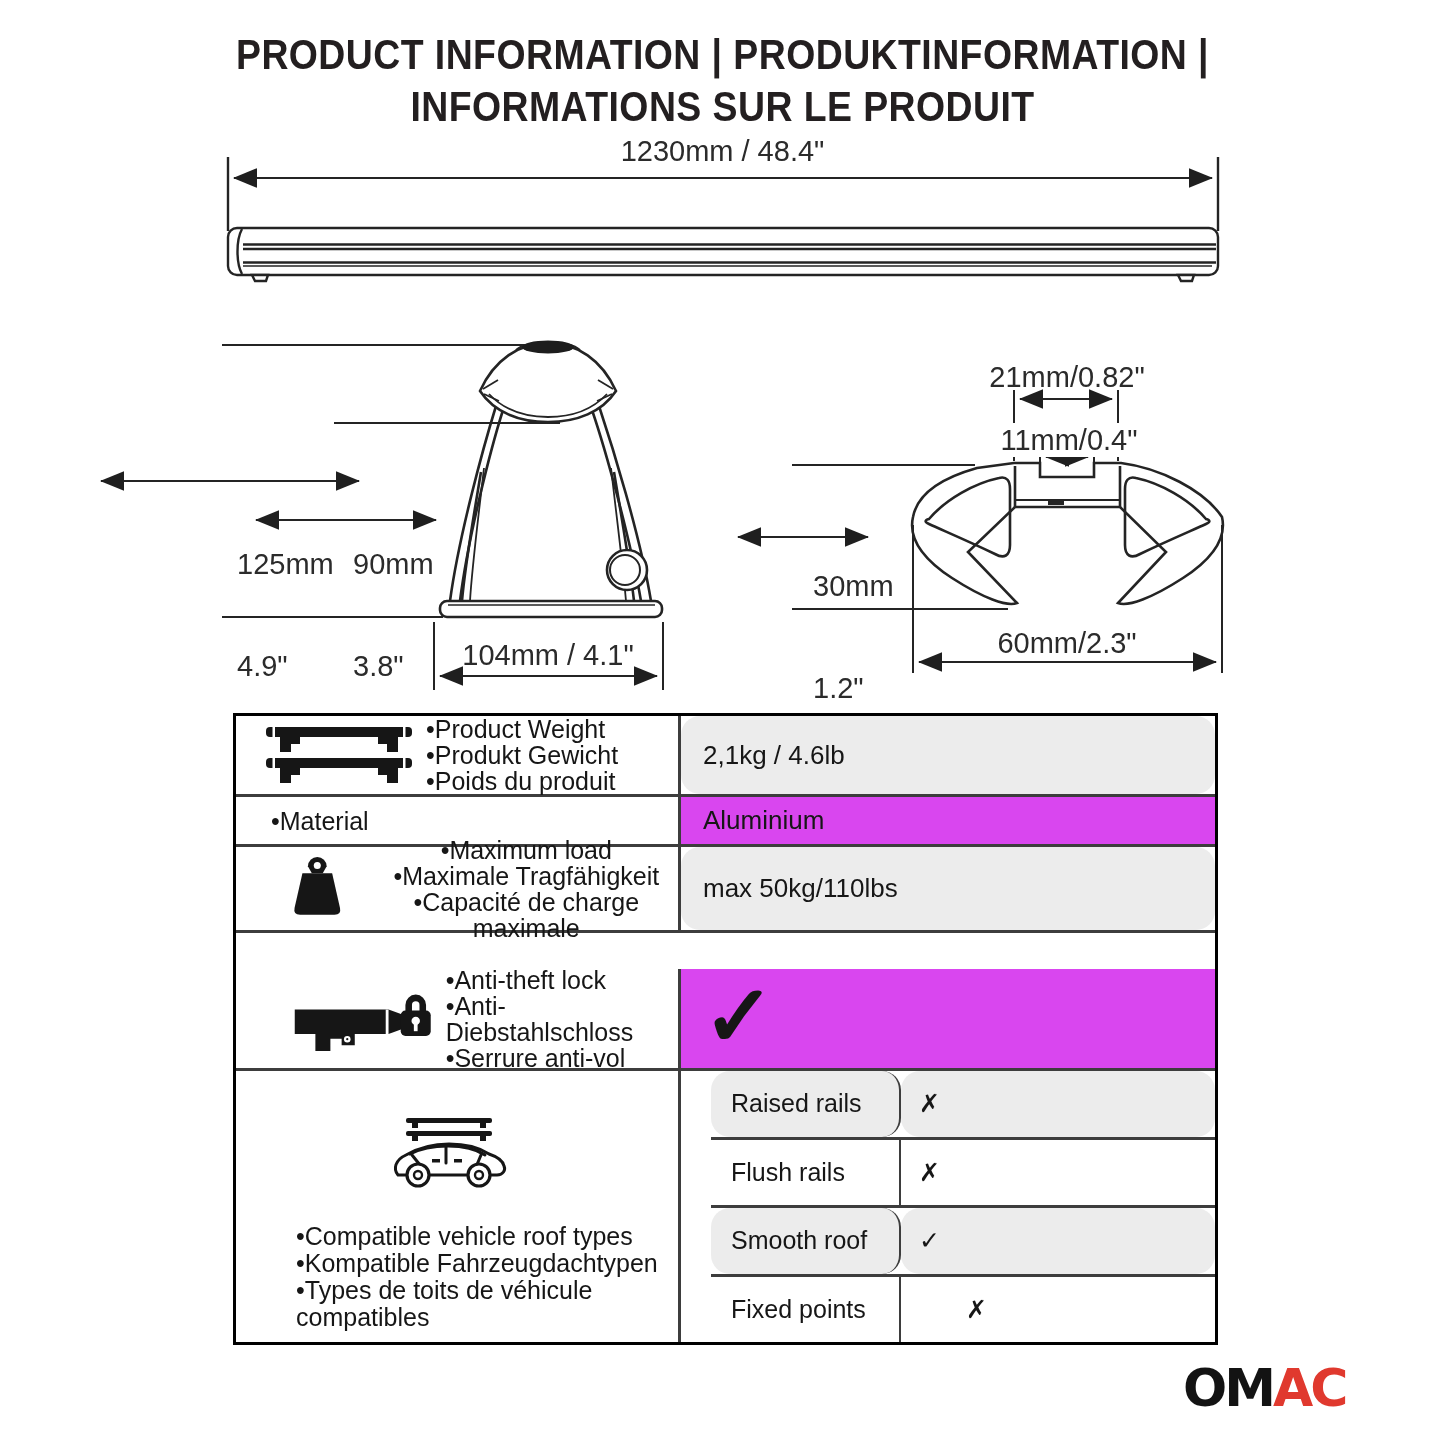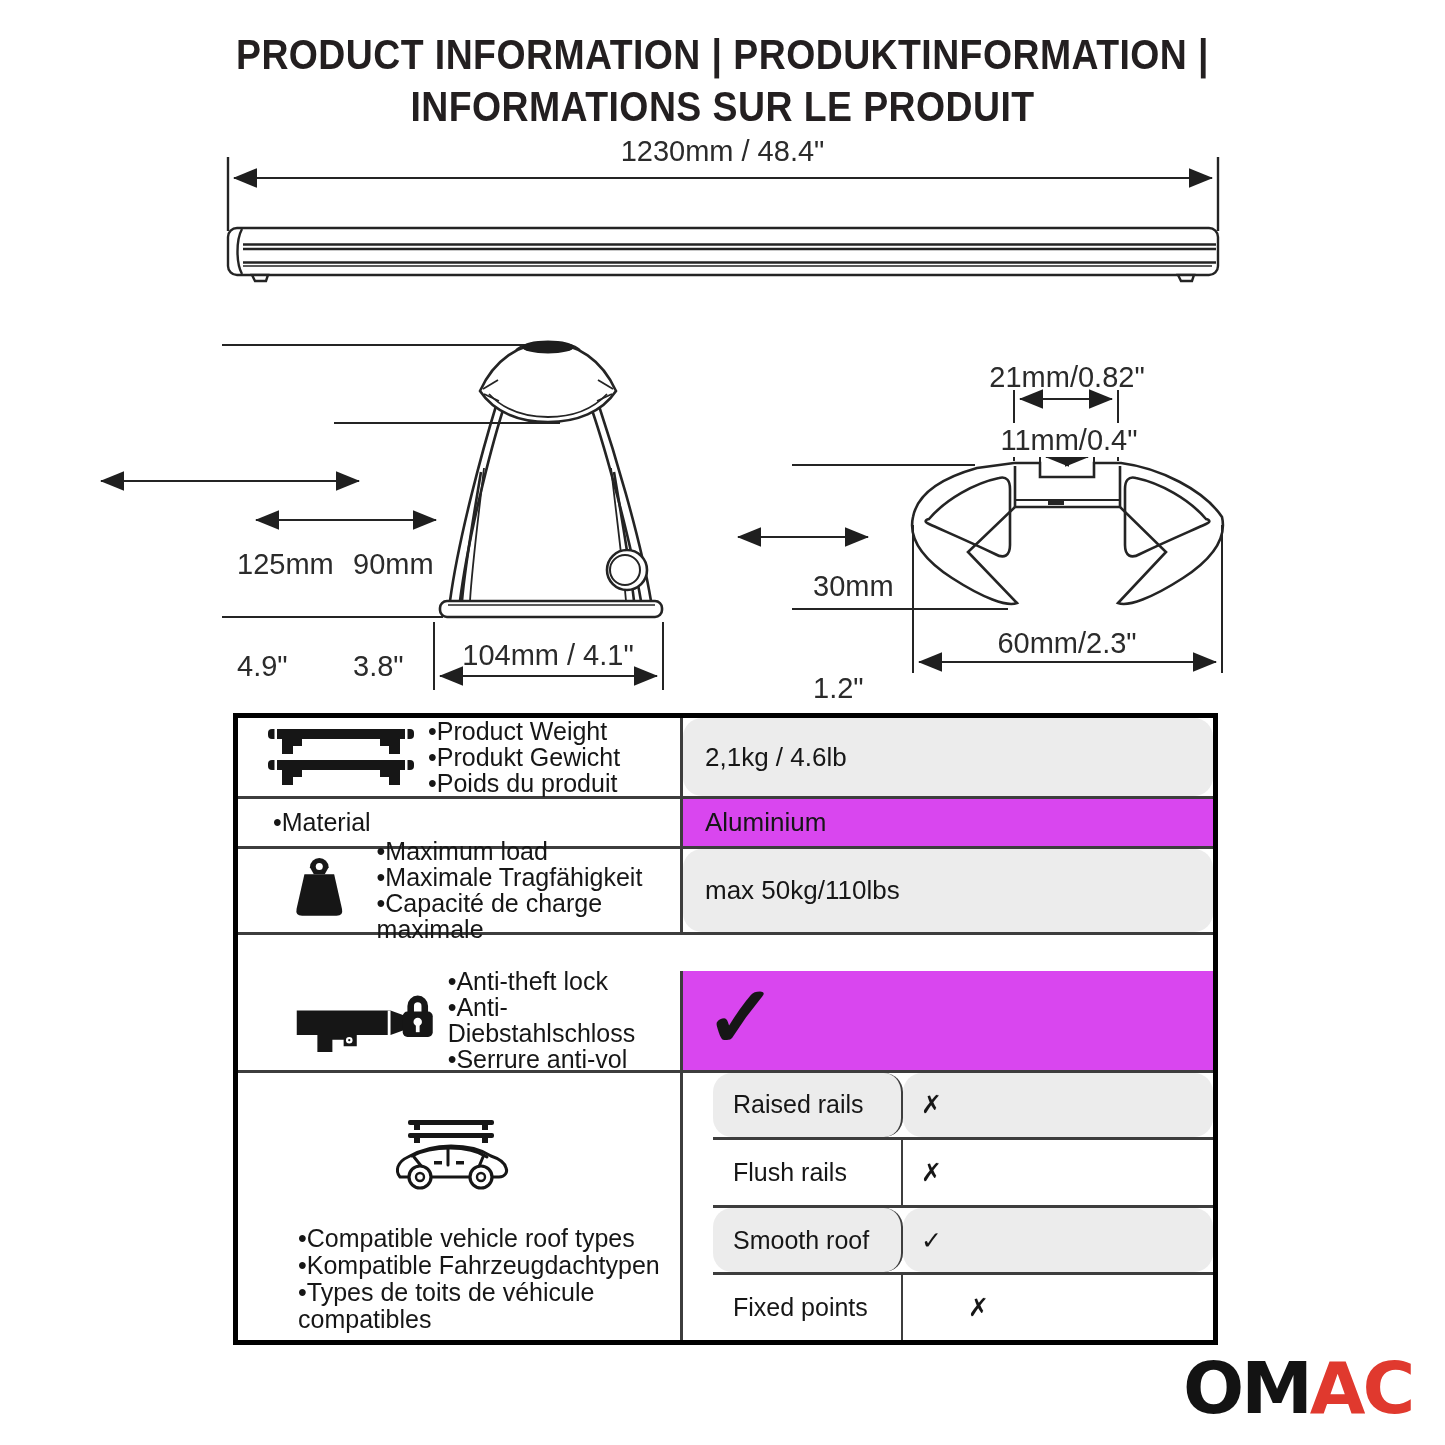--- a/index.html
+++ b/index.html
@@ -10,21 +10,21 @@
          font-weight:800;font-size:43px;line-height:52px;letter-spacing:.5px;
          color:#231f20;transform:scaleX(.87);}
   
   .dim{position:absolute;font-size:29px;line-height:34px;color:#2b2b2b;white-space:pre;}
   .dim.center{text-align:center;}
   .whitebg{background:#fff;padding:0 4px;}
   
   svg.layer{position:absolute;left:0;top:0;}
   
   .spec{position:absolute;left:233px;top:713px;width:985px;height:632px;
-        border:5px solid #000000;box-sizing:border-box;display:flex;flex-direction:column;
+        border:3px solid #000000;box-sizing:border-box;display:flex;flex-direction:column;
         font-size:25px;color:#161616;}
   .row{display:flex;border-bottom:3px solid #3d3d3d;box-sizing:border-box;}
   .row:last-child{border-bottom:none;}
   .lcell{width:445px;min-width:445px;border-right:3px solid #3d3d3d;box-sizing:border-box;
          display:flex;align-items:center;background:#fff;}
   .vcell{flex:1;display:flex;align-items:center;padding-left:22px;font-size:26px;background:#d946ef;}
   .shaded{background:#ececec !important;border-radius:19px;}
   .labels{display:flex;flex-direction:column;line-height:26px;}
   .r1{height:84px;}
   .r2{height:55px;}
@@ -36,21 +36,21 @@
   .subrow{flex:1;display:flex;border-bottom:3px solid #3d3d3d;box-sizing:border-box;}
   .subrow:last-child{border-bottom:none;gap:47px;}
   .slabel{width:190px;min-width:190px;border-right:2px solid #3d3d3d;box-sizing:border-box;
           display:flex;align-items:center;padding-left:20px;}
   .sval{flex:1;display:flex;align-items:center;padding-left:18px;font-size:25px;}
   .r5left{flex-direction:column;justify-content:flex-start;align-items:flex-start;}
   .caricon{margin:46px 0 0 150px;}
   .r5labels{margin:26px 0 0 60px;width:372px;line-height:27px;}
   
   .logo{position:absolute;left:1183px;top:1356px;font-family:"DejaVu Sans", sans-serif;
-        font-weight:bold;font-size:72px;letter-spacing:-3px;line-height:64px;}
+        font-weight:bold;font-size:52px;letter-spacing:-3px;line-height:64px;}
   .logo .p1{color:#131313;}
   .logo .p2{color:#e0392e;}
 </style>
 </head>
 <body>
 
 <div class="page">
 
   <div class="title">
     <div>PRODUCT INFORMATION | PRODUKTINFORMATION |</div>
@@ -220,21 +220,21 @@
       <div class="vcell">Aluminium</div>
     </div>
 
     <div class="row r3">
       <div class="lcell">
         <svg width="70" height="76" viewBox="0 0 80 84" style="margin-left:50px" fill="#161616">
           <path d="M 40 1 a 12 12 0 0 1 12 12 l -5 9 h -14 l -5 -9 a 12 12 0 0 1 12 -12 z"></path>
           <circle cx="40" cy="12" r="4.5" fill="#fff"></circle>
           <path d="M 21 22 h 38 l 10 44 q 2 9 -7 9 h -44 q -9 0 -7 -9 z"></path>
         </svg>
-        <div class="labels" style="margin-left:26px;">
+        <div class="labels" style="margin-left:26px;text-align:center;">
           <span>•Maximum load</span>
           <span>•Maximale Tragfähigkeit</span>
           <span>•Capacité de charge maximale</span>
         </div>
       </div>
       <div class="vcell shaded">max 50kg/110lbs</div>
     </div>
 
     <div class="row r4">
       <div class="lcell">

